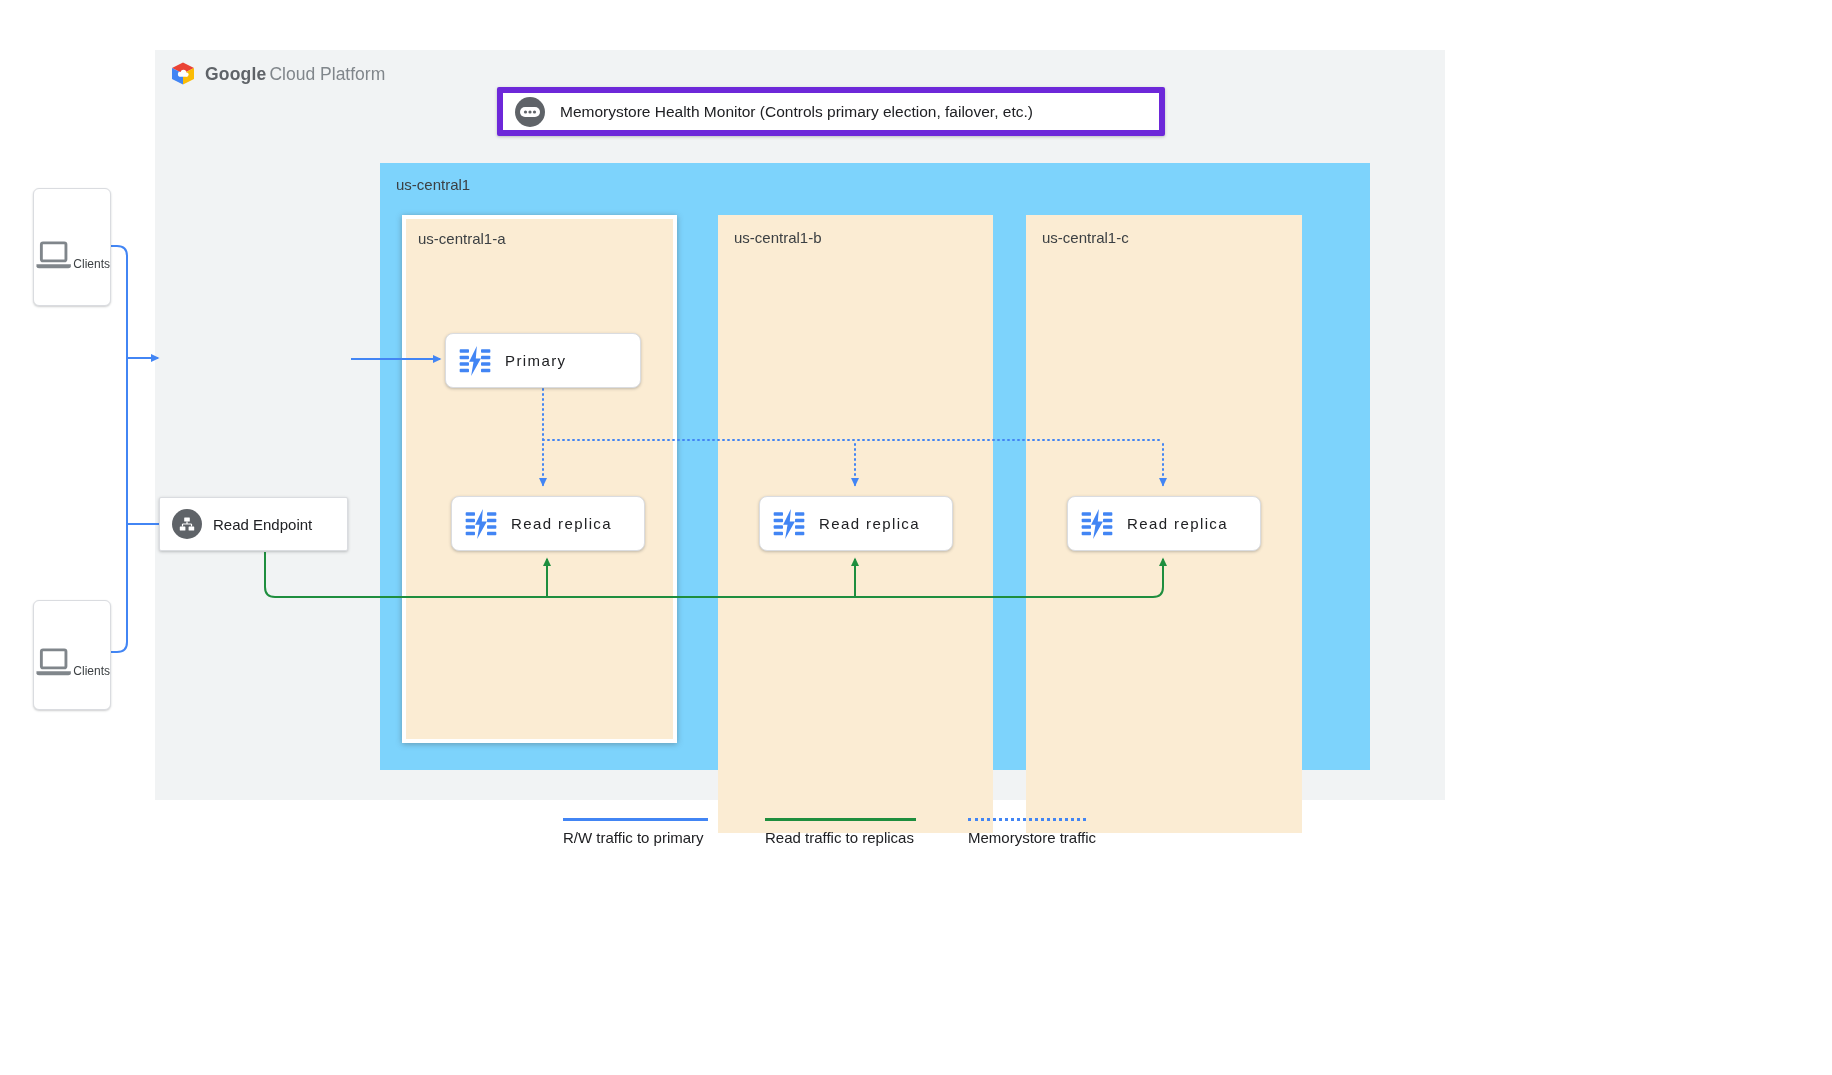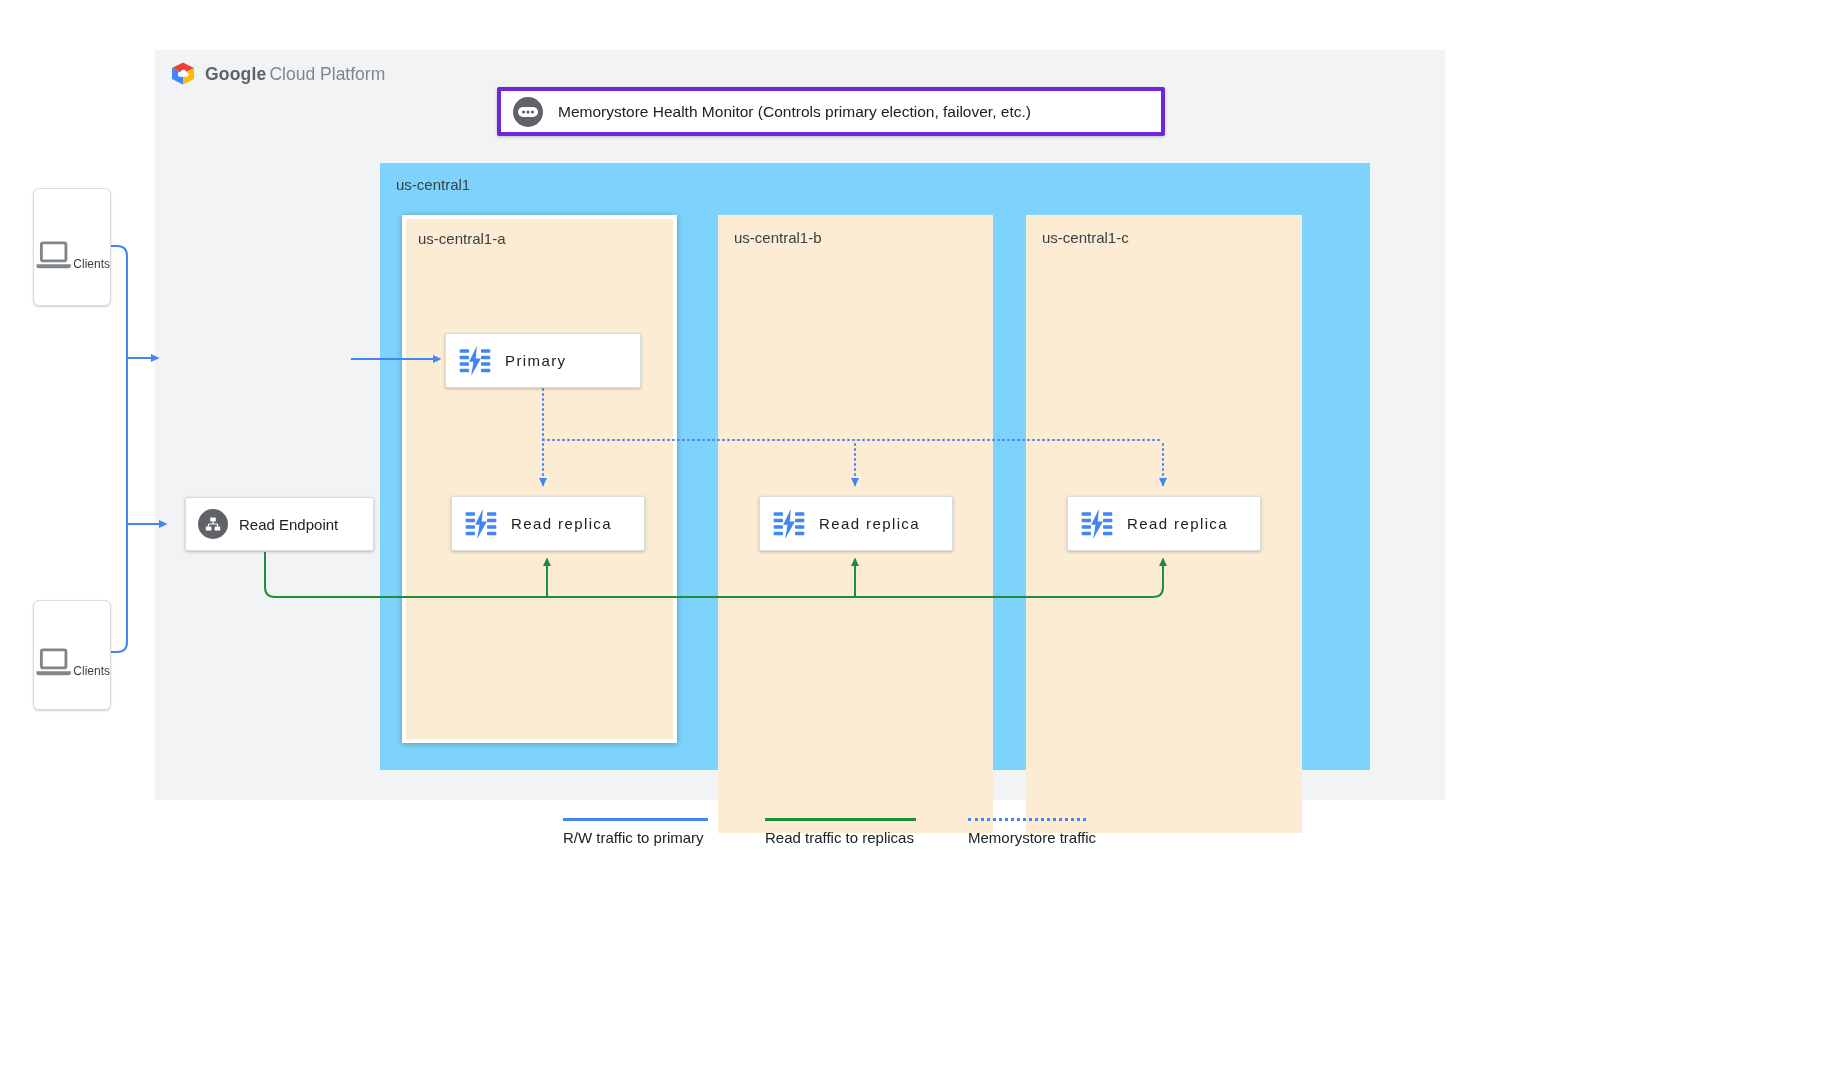--- a/index.html
+++ b/index.html
@@ -8,46 +8,46 @@
 
   .connectors { position:absolute; left:0; top:0; width:1832px; height:1075px; z-index:5; pointer-events:none; }
 
   .gcp-panel { position:absolute; left:155px; top:50px; width:1290px; height:750px; background:#F1F3F4; }
 
   .brand { position:absolute; left:15px; top:12px; display:flex; align-items:flex-end; gap:9px; font-size:17.5px; }
   .brand .g  { color:#5F6368; font-weight:700; letter-spacing:.2px; }
   .brand .cp { color:#80868B; margin-left:3px; }
 
   .health-monitor { position:absolute; left:342px; top:37px; width:668px; height:49px; background:#fff;
-    border:4px solid #6d28d9; border-radius:2px; box-shadow:0 1px 3px rgba(60,64,67,.3);
+    border:6px solid #6d28d9; border-radius:2px; box-shadow:0 1px 3px rgba(60,64,67,.3);
     display:flex; align-items:center; gap:15px; padding:0 12px; font-size:15.5px; z-index:6; }
 
   .region { position:absolute; left:225px; top:113px; width:990px; height:607px; background:#7dd3fc; }
   .region-label { position:absolute; left:16px; top:13px; font-size:15px; color:#3C4043; }
 
   .zone { position:absolute; top:52px; width:275px; height:618px; background:#FBECD3; }
   .zone-a { left:22px; height:528px; border:4px solid #fff; box-shadow:0 1px 6px rgba(60,64,67,.4); }
   .zone-b { left:338px; }
   .zone-c { left:646px; width:276px; }
   .zone-label { position:absolute; left:16px; top:14px; font-size:15px; color:#3C4043; }
   .zone-a .zone-label { left:12px; top:11px; }
 
-  .node-card { position:absolute; background:#fff; border:1px solid #DADCE0; border-radius:2px;
+  .node-card { position:absolute; background:#fff; border:1px solid #DADCE0; border-radius:8px;
     box-shadow:0 1px 3px rgba(60,64,67,.3); display:flex; align-items:center; gap:14px;
     padding:0 13px; font-size:15px; letter-spacing:1.4px; color:#202124; z-index:6; }
   .primary-card   { left:39px; top:114px; width:196px; height:55px; }
   .replica-card-a { left:45px; top:277px; width:194px; height:55px; }
   .replica-card-b { left:41px; top:281px; width:194px; height:55px; }
   .replica-card-c { left:41px; top:281px; width:194px; height:55px; }
 
   .endpoint-card { position:absolute; background:#fff; border:1px solid #DADCE0; border-radius:2px;
     box-shadow:0 1px 3px rgba(60,64,67,.3); display:flex; align-items:center; gap:11px;
     padding:0 12px; font-size:15px; z-index:6; }
   #primary-endpoint { left:163px; top:332px; width:188px; height:53px; }
-  #read-endpoint    { left:185px; top:497px; width:189px; height:54px; }
+  #read-endpoint    { left:159px; top:497px; width:189px; height:54px; }
 
   .circle-icon { width:30px; height:30px; border-radius:50%; background:#5F6368;
     display:flex; align-items:center; justify-content:center; flex:none; }
 
   .client-box { position:absolute; left:33px; width:78px; background:#fff; border:1px solid #DADCE0;
     border-radius:6px; box-shadow:0 1px 2px rgba(60,64,67,.25); display:flex; flex-direction:row;
     align-items:center; z-index:6; }
   #clients-top    { top:188px; height:118px; padding-top:17px; }
   #clients-bottom { top:600px; height:110px; padding-top:15px; }
   .client-label { font-size:12px; color:#3C4043; margin-top:17px; }

